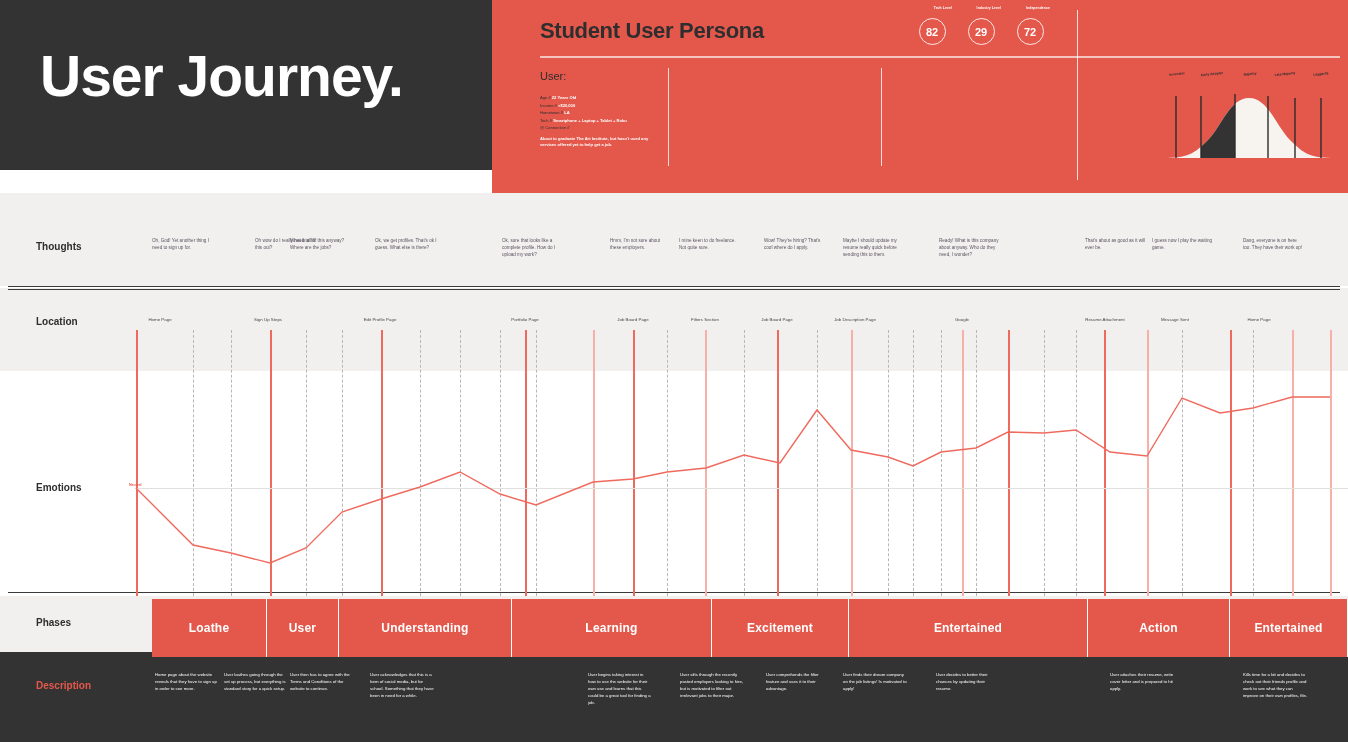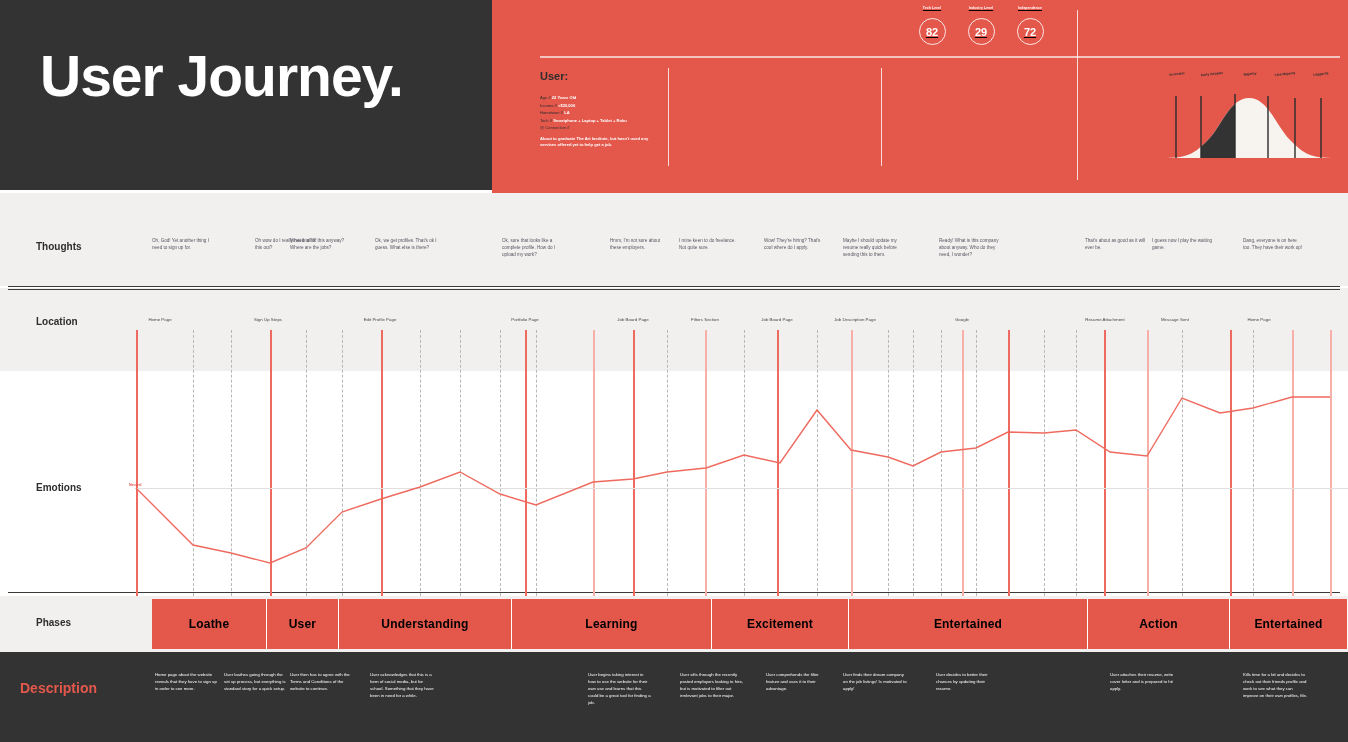--- a/index.html
+++ b/index.html
@@ -7,21 +7,21 @@
     width: 1348px; height: 742px;
     background: #ffffff;
     font-family: "Liberation Sans", sans-serif;
     overflow: hidden;
   }
   #root { position: relative; width: 1348px; height: 742px; }
 
   
   .banner { position: absolute; left: 0; top: 0; width: 1348px; height: 193px; }
   .banner-left {
-    position: absolute; left: 0; top: 0; width: 492px; height: 190px;
+    position: absolute; left: 0; top: 0; width: 492px; height: 170px;
     background: #333333;
   }
   .journey-title {
     position: absolute; left: 40px; top: 48px;
     font-size: 57px; font-weight: bold; color: #ffffff;
     letter-spacing: -1px; line-height: 1;
   }
   .banner-right {
     position: absolute; left: 492px; top: 0; width: 856px; height: 193px;
     background: #e4584c;
@@ -31,35 +31,35 @@
     font-size: 22px; font-weight: bold; color: #2e2e2e;
     letter-spacing: -0.3px;
   }
   .persona-rule {
     position: absolute; left: 48px; top: 56px; width: 800px; height: 2px;
     background: rgba(255,255,255,0.65);
   }
 
   
   .metrics { position: absolute; left: 420px; top: 6px; width: 140px; height: 50px; display: flex; gap: 9px; }
-  .metric { width: 40px; text-align: center; text-decoration: underline; }
+  .metric { width: 40px; text-align: right; }
   .metric-label {
     font-size: 3.4px; color: #ffffff; line-height: 1.25; height: 10px;
     margin-bottom: 2px; font-weight: bold; letter-spacing: .1px;
   }
   .metric-circle {
     width: 27px; height: 27px; margin: 0 auto;
     border: 1px solid rgba(255,255,255,0.85); border-radius: 50%;
     color: #fff; font-size: 11px; font-weight: bold;
     display: flex; align-items: center; justify-content: center;
   }
 
   
   .user-block { position: absolute; left: 48px; top: 70px; width: 120px; }
-  .user-heading { font-size: 11px; font-weight: bold; color: #2e2e2e; margin-bottom: 12px; }
+  .user-heading { font-size: 11px; font-weight: normal; color: #2e2e2e; margin-bottom: 12px; }
   .user-line { font-size: 4.1px; color: #2e2e2e; line-height: 1.85; }
   .user-line b { color: #ffffff; }
   .user-about { font-size: 4.1px; color: #ffffff; line-height: 1.6; margin-top: 4px; font-weight: bold; }
 
   .vdiv { position: absolute; width: 1px; background: rgba(255,255,255,0.8); }
 
   
   .curve-wrap { position: absolute; left: 668px; top: 72px; width: 178px; height: 92px; }
   .curve-labels { position: relative; height: 16px; }
   .curve-labels span {
@@ -102,46 +102,47 @@
     position: absolute; left: 135px; width: 1213px; height: 1px; background: #e2e0df;
   }
   .baseline-tag {
     position: absolute; left: 129px; top: 483px; font-size: 3.6px;
     color: #e4584c; font-weight: bold;
   }
   #emotion-svg { position: absolute; left: 0; top: 0; }
 
   
   .phase {
-    position: absolute; top: 599px; height: 50px; background: #e4584c;
+    position: absolute; top: 599px; height: 58px; background: #e4584c;
     display: flex; align-items: center; justify-content: center;
-    color: #000000; font-size: 12px; font-weight: bold; letter-spacing: .2px;
+    color: #ffffff; font-size: 12px; font-weight: bold; letter-spacing: .2px;
     border-right: 1.5px solid #ffffff;
   }
 
   .desc {
     position: absolute; font-size: 4.3px; color: #ffffff; line-height: 1.6;
     width: 64px;
   }
   .desc-title {
-    position: absolute; left: 20px; top: 680px;
-    font-size: 14px; font-weight: bold; color: #e4584c;
+    position: absolute; left: 36px; top: 680px;
+    font-size: 10px; font-weight: bold; color: #e4584c;
   }
 </style>
 </head>
 <body>
 
 <div id="root">
 
   <div class="banner">
     <div class="banner-left">
       <div class="journey-title">User Journey.</div>
     </div>
 
     <div class="banner-right">
+      <div class="persona-title">Student User Persona</div>
       <div class="persona-rule"></div>
 
       <div class="metrics">
         <div class="metric">
           <div class="metric-label">Tech Level</div>
           <div class="metric-circle">82</div>
         </div>
         <div class="metric">
           <div class="metric-label">Industry Level</div>
           <div class="metric-circle">29</div>

